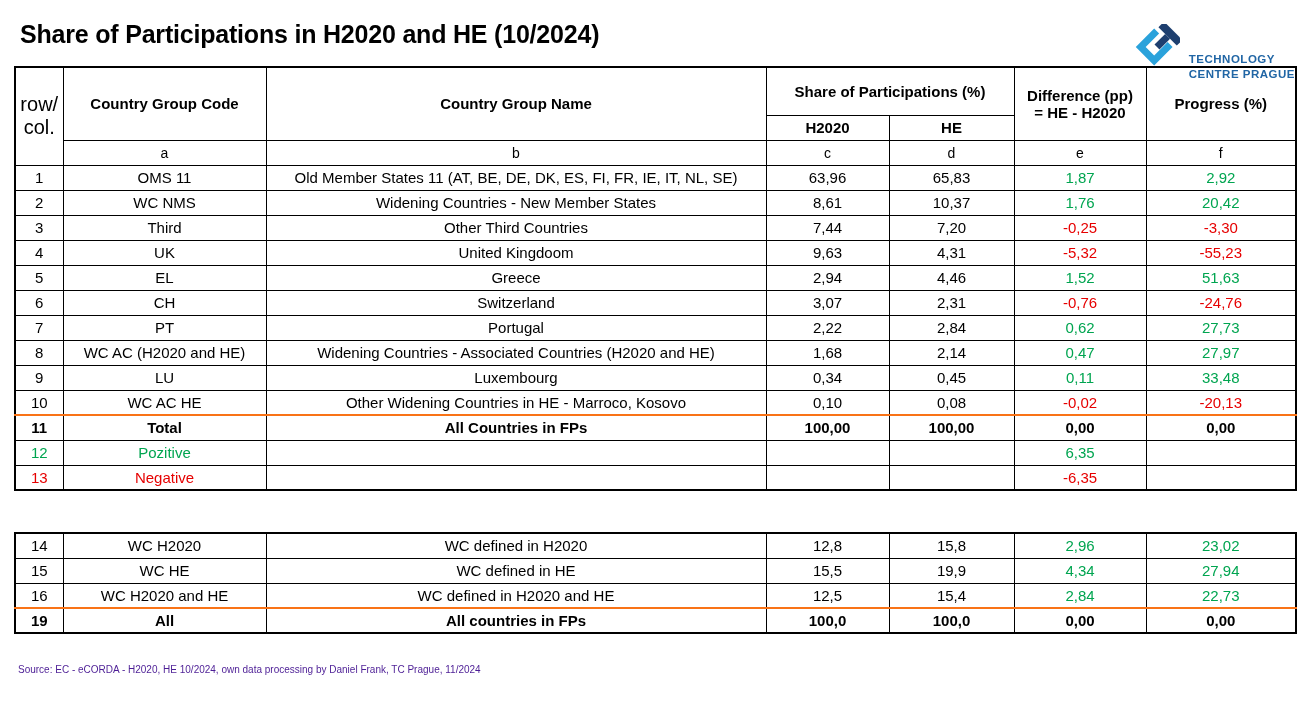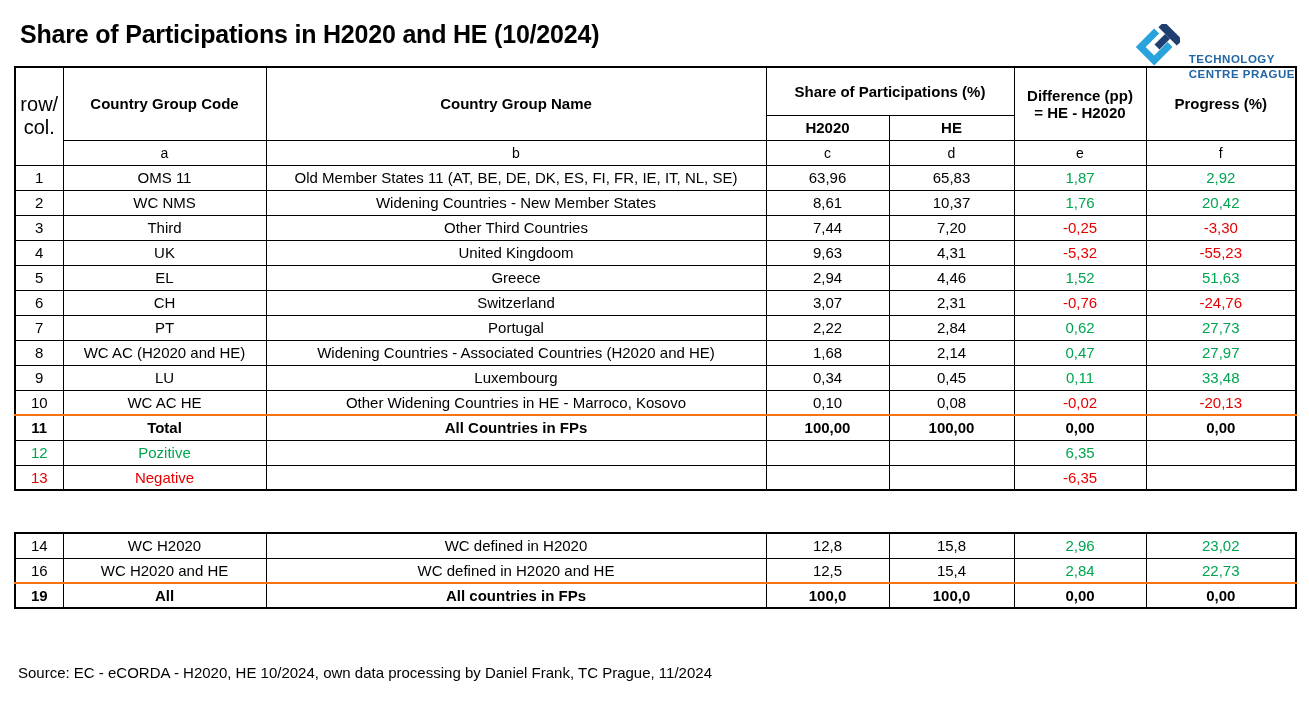--- a/index.html
+++ b/index.html
@@ -43,21 +43,21 @@
   }
   th{font-weight:700;font-size:15px;}
   tr.hdr-main{height:48px;}
   tr.hdr-sub{height:24px;}
   tr.hdr-letters td{font-weight:400;font-size:14px;height:25px;}
   .v-pos{color:var(--pos);}
   .v-neg{color:var(--neg);}
   tr.r-total td{font-weight:700;border-top:2px solid #f97316;}
   .footer{
     position:absolute;left:18px;top:664px;
-    font-size:15px;color:#000000;
+    font-size:10px;color:#4c1d95;
   }
 </style>
 </head>
 <body>
 
 <div class="page-title">Share of Participations in H2020 and HE (10/2024)</div>
 
 <div class="logo">
   <svg width="46" height="46" viewBox="0 0 46 46">
     <g transform="rotate(45 23 23)">
@@ -245,20 +245,29 @@
       <tr>
         <td>14</td>
         <td>WC H2020</td>
         <td>WC  defined in H2020</td>
         <td>12,8</td>
         <td>15,8</td>
         <td class="v-pos">2,96</td>
         <td class="v-pos">23,02</td>
       </tr>
       <tr>
+        <td>15</td>
+        <td>WC HE</td>
+        <td>WC defined in HE</td>
+        <td>15,5</td>
+        <td>19,9</td>
+        <td class="v-pos">4,34</td>
+        <td class="v-pos">27,94</td>
+      </tr>
+      <tr>
         <td>16</td>
         <td>WC H2020 and HE</td>
         <td>WC defined in H2020 and HE</td>
         <td>12,5</td>
         <td>15,4</td>
         <td class="v-pos">2,84</td>
         <td class="v-pos">22,73</td>
       </tr>
       <tr class="r-total">
         <td>19</td>

